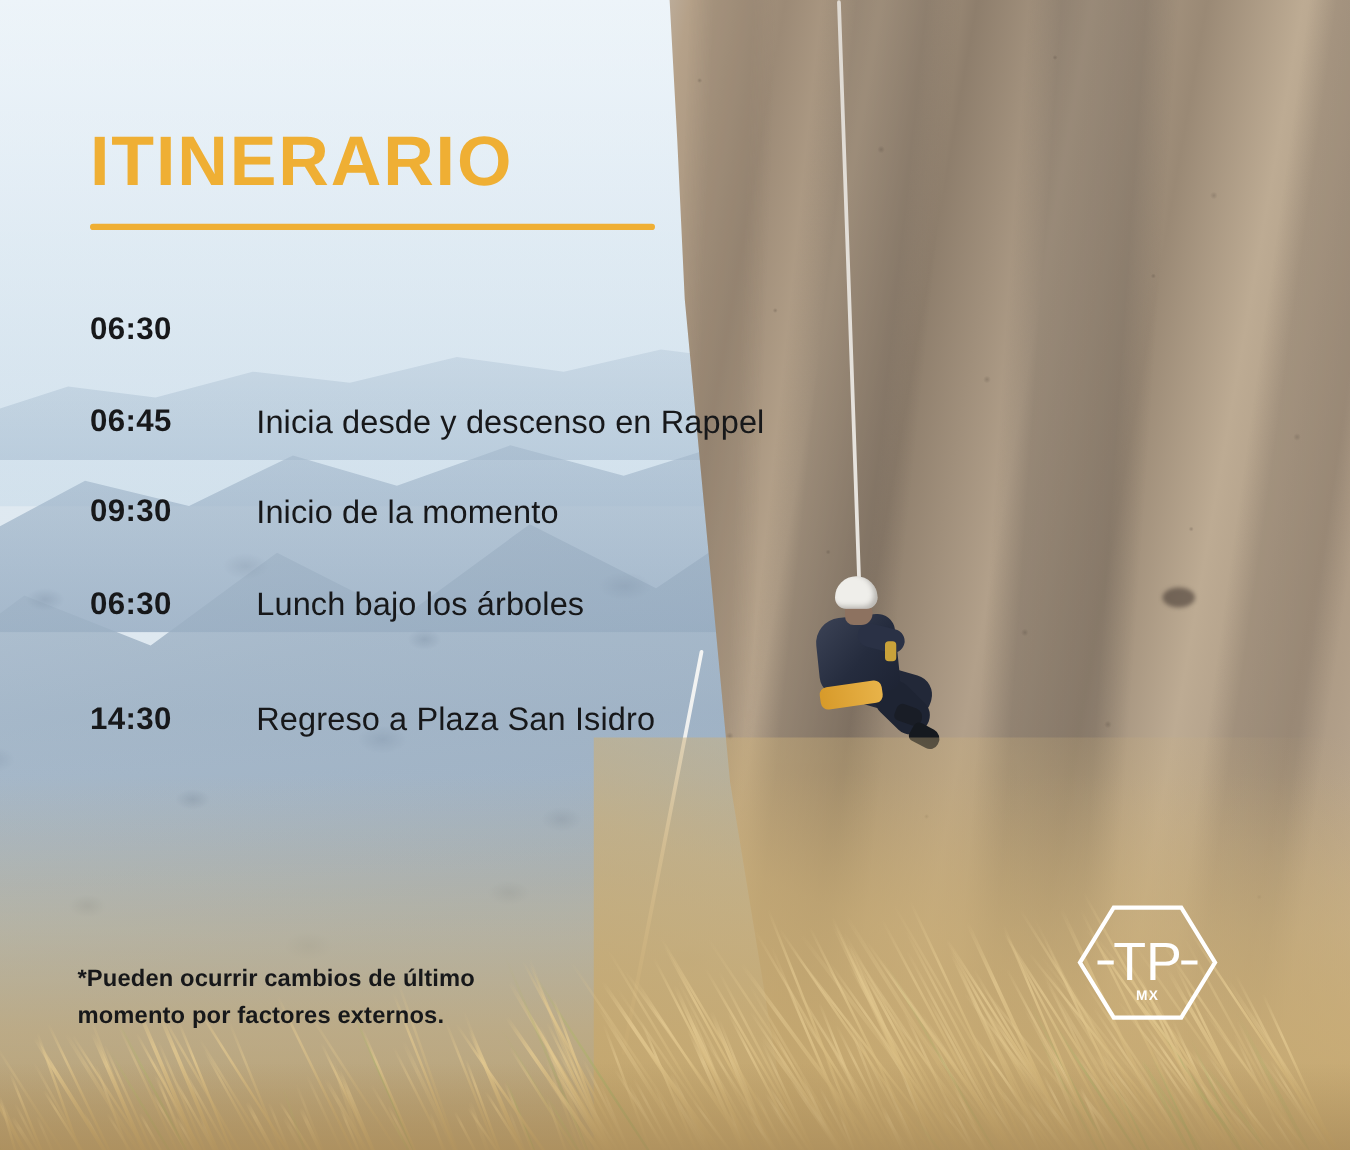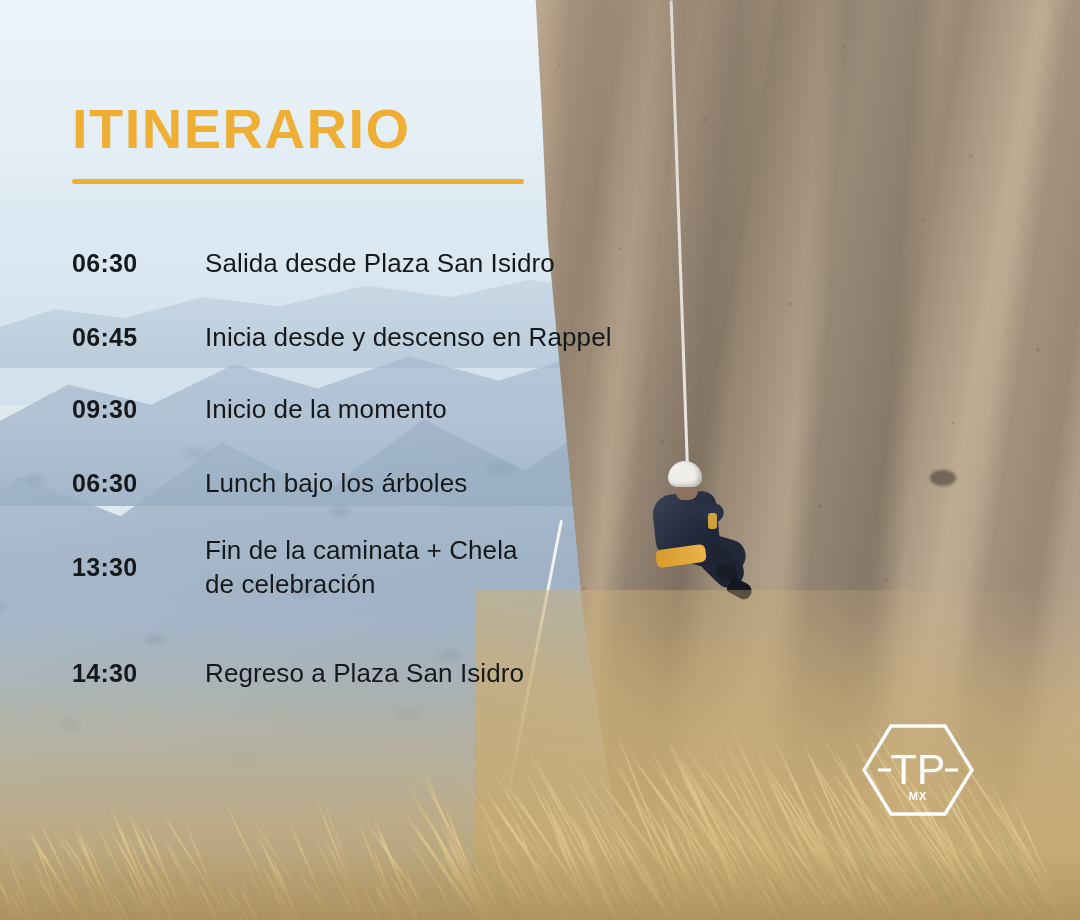--- a/index.html
+++ b/index.html
@@ -644,50 +644,49 @@
 
   <div class="content">
 
     <div class="title">ITINERARIO</div>
     <div class="title-rule"></div>
 
     <div class="schedule">
 
       <div class="row r0">
         <div class="time">06:30</div>
-        <div class="desc">Salida desde Plaza San Isidro</div>
       </div>
 
       <div class="row r1">
         <div class="time">06:45</div>
         <div class="desc">Inicia desde y descenso en Rappel</div>
       </div>
 
       <div class="row r2">
         <div class="time">09:30</div>
         <div class="desc">Inicio de la momento</div>
       </div>
 
       <div class="row r3">
         <div class="time">06:30</div>
         <div class="desc">Lunch bajo los árboles</div>
       </div>
 
-      <div class="row r4">
-        <div class="time">13:30</div>
-        <div class="desc" style="max-width:345px;">Fin de la caminata + Chela de celebración</div>
-      </div>
 
       <div class="row r5">
         <div class="time">14:30</div>
         <div class="desc">Regreso a Plaza San Isidro</div>
       </div>
 
     </div>
 
+    <div class="footnote">
+      <div>*Pueden ocurrir cambios de último</div>
+      <div>momento por factores externos.</div>
+    </div>
 
     <div class="logo">
       <svg viewBox="0 0 120 104" xmlns="http://www.w3.org/2000/svg">
         <polygon points="33,8 87,8 114,52 87,96 33,96 6,52" fill="none" stroke="#ffffff" stroke-width="3.4"></polygon>
         <line x1="20" y1="52" x2="33" y2="52" stroke="#ffffff" stroke-width="3.2"></line>
         <line x1="87" y1="52" x2="100" y2="52" stroke="#ffffff" stroke-width="3.2"></line>
         <text x="60" y="66" text-anchor="middle" font-family="'Liberation Sans', sans-serif" font-size="43" font-weight="400" fill="#ffffff">TP</text>
         <text x="60" y="82" text-anchor="middle" font-family="'Liberation Sans', sans-serif" font-size="11" font-weight="700" letter-spacing="1" fill="#ffffff">MX</text>
       </svg>
     </div>

